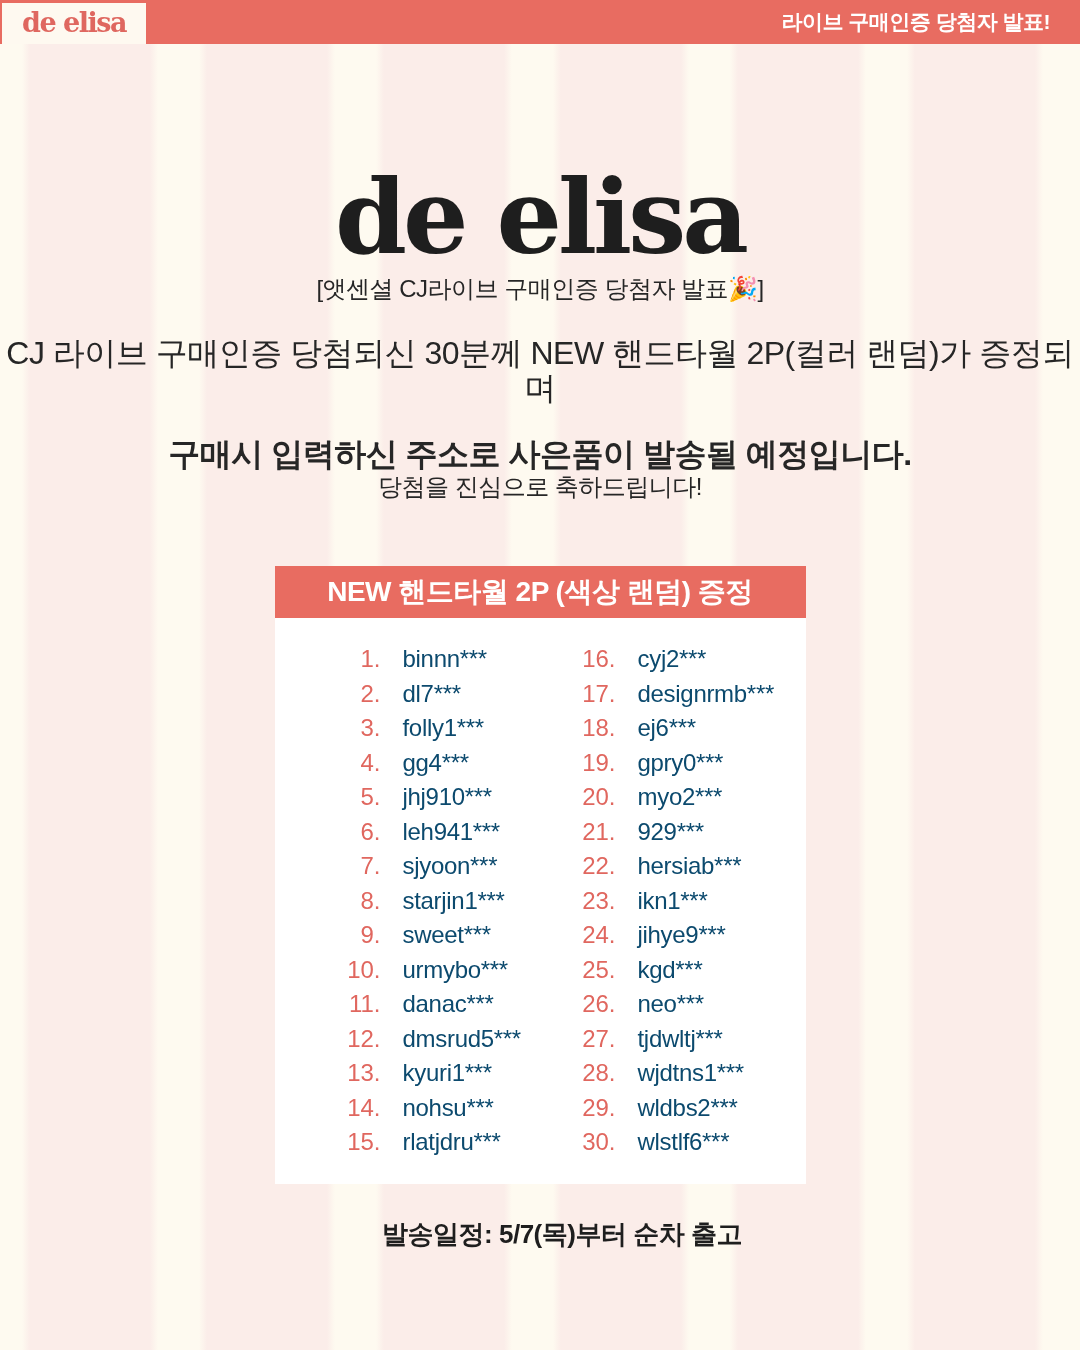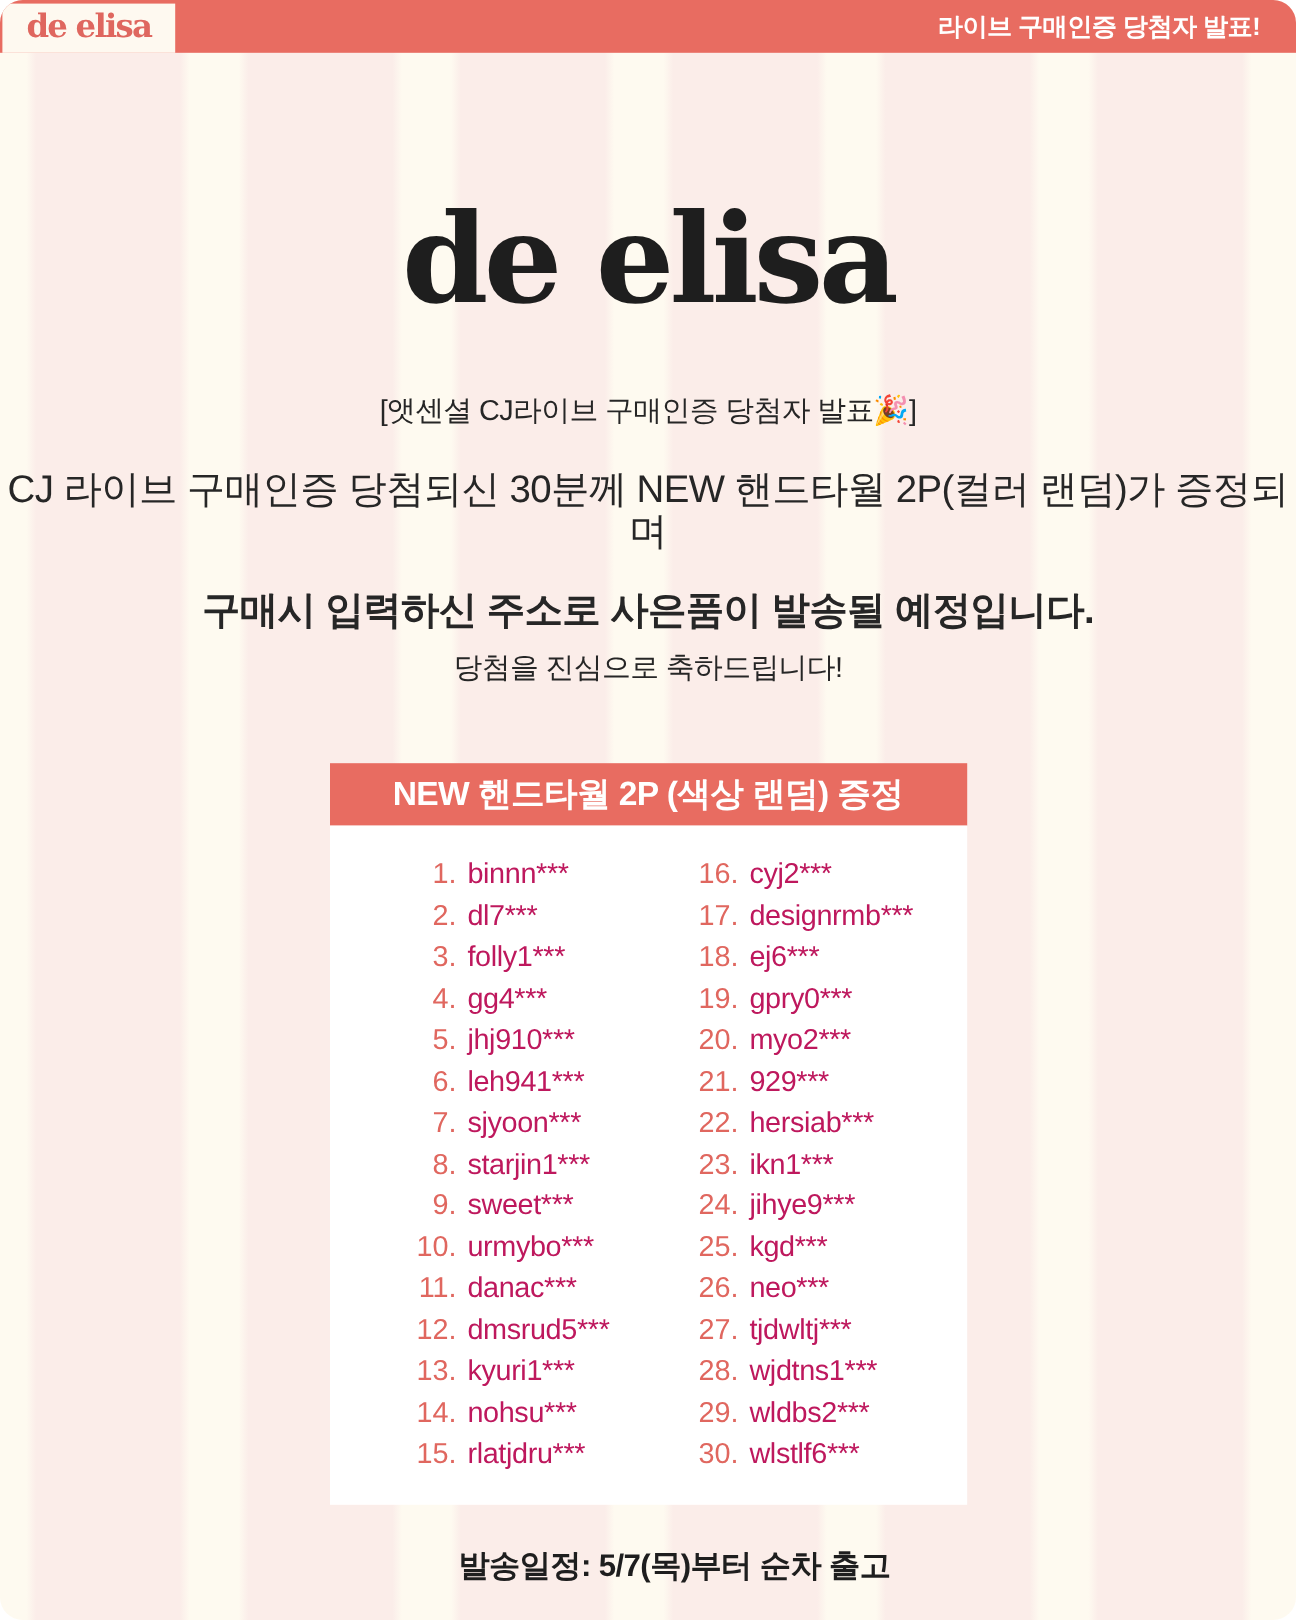--- a/index.html
+++ b/index.html
@@ -15,21 +15,20 @@
     overflow: hidden;
     
     background: repeating-linear-gradient(
       90deg,
       #FBEDE9 30px,
       #FBEDE9 150px,
       #FEFAF0 158px,
       #FEFAF0 199px,
       #FBEDE9 207px
     );
-    border-radius: 19px;
   }
 
   
   .topbar {
     position: relative;
     height: 44px;
     background: #E86C61;
     display: flex;
     align-items: center;
     justify-content: flex-end;
@@ -67,38 +66,36 @@
     margin-top: 118px;
     text-align: center;
     font-family: "DejaVu Serif", "Liberation Serif", serif;
     font-weight: 700;
     font-size: 103px;
     line-height: 110px;
     letter-spacing: -4px;
     color: #1E1E1E;
   }
   .subtitle {
-    margin-top: 54px;
     text-align: center;
     font-size: 24px;
     font-weight: 500;
     line-height: 34px;
     letter-spacing: -0.5px;
   }
   .body-text {
     margin-top: 30px;
     text-align: center;
     font-size: 32px;
     line-height: 35px;
     letter-spacing: -0.5px;
   }
   .body-text .line { display: block; font-weight: 500; }
   .body-text .line.bold { font-weight: 800; margin-top: 31px; }
   .congrats {
-    margin-top: 16px;
     text-align: center;
     font-size: 24px;
     font-weight: 500;
     line-height: 30px;
     letter-spacing: -0.5px;
   }
 
   
   .card {
     width: 531px;
@@ -128,22 +125,22 @@
     align-items: center;
     font-size: 24px;
   }
   .winner-num {
     width: 48px;
     text-align: right;
     color: #E0675F;
     flex: none;
   }
   .winner-name {
-    margin-left: 9px;
-    color: #be185d;
+    margin-left: 22px;
+    color: #0c4a6e;
     letter-spacing: -0.3px;
   }
 
   
   .schedule {
     margin-top: 34px;
     text-align: center;
     font-size: 26px;
     font-weight: 800;
     line-height: 32px;

